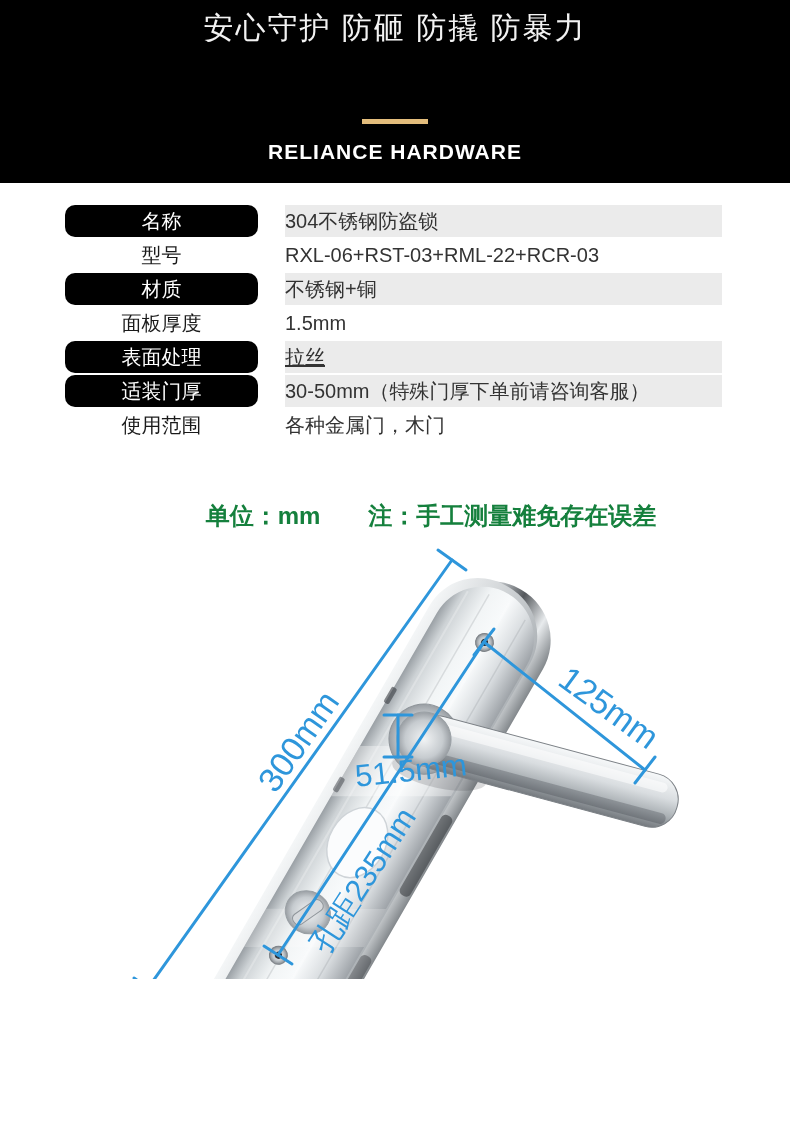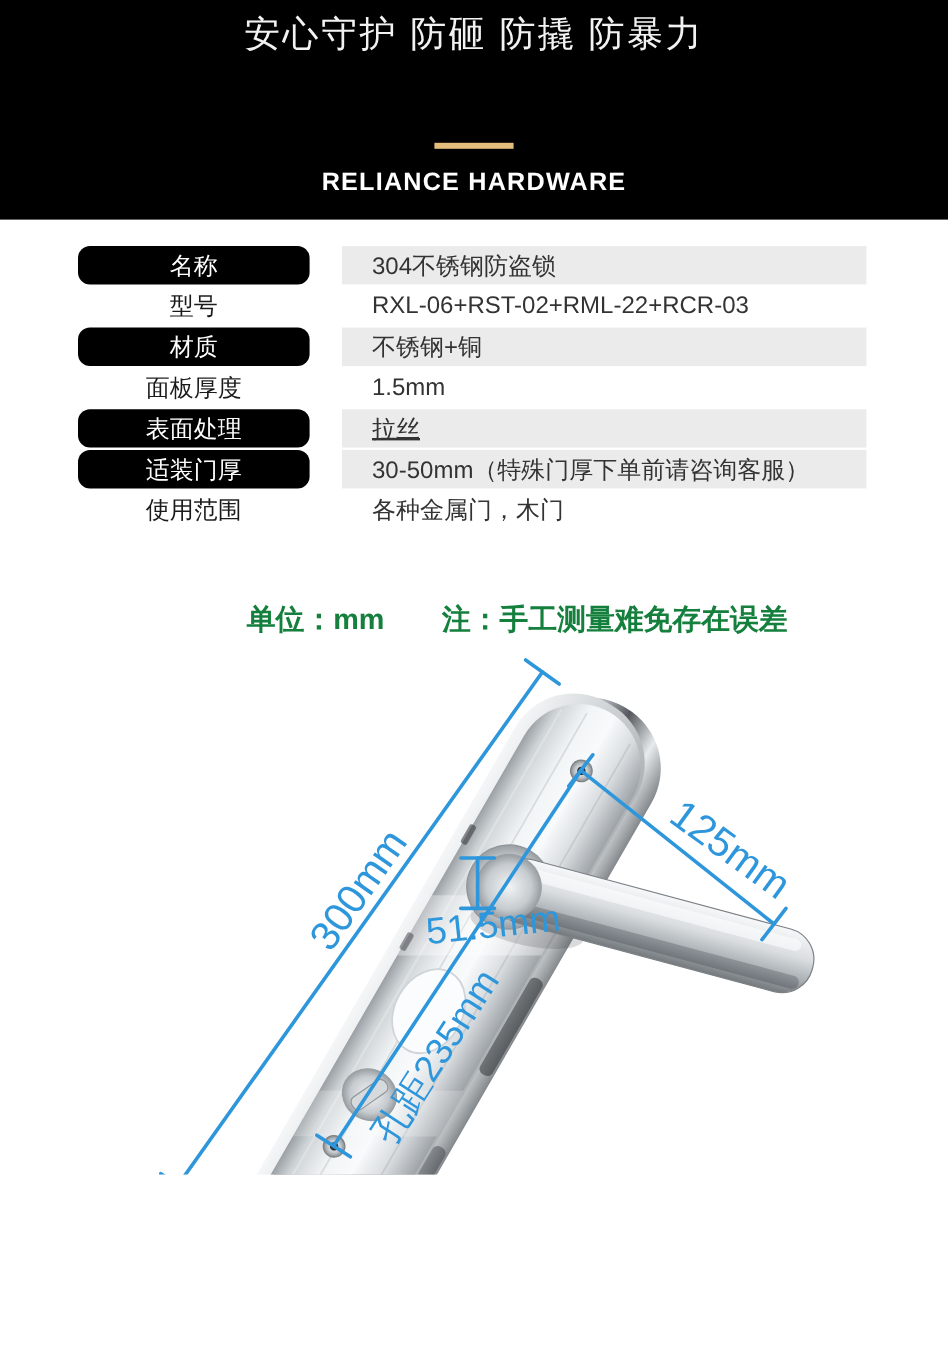--- a/index.html
+++ b/index.html
@@ -16,21 +16,21 @@
   .divider{position:absolute;left:362px;top:119px;width:66px;height:5px;background:#e3bd7c;}
   .subtitle{position:absolute;left:0;top:140px;width:100%;text-align:center;
     color:#fff;font-size:21px;font-weight:700;letter-spacing:1px;}
   
   .spec{position:absolute;left:65px;top:205px;width:657px;}
   .trow{display:flex;align-items:stretch;height:32px;margin-bottom:2px;}
   .tlabel{width:193px;display:flex;align-items:center;justify-content:center;
     font-size:20px;color:#1a1a1a;font-weight:500;flex:none;border-radius:10px;}
   .trow.dark .tlabel{background:#000;color:#fff;}
   .tgap{width:27px;flex:none;}
-  .tvalue{flex:1;display:flex;align-items:center;padding-left:25px;
+  .tvalue{flex:1;display:flex;align-items:center;
     font-size:20px;color:#333;}
   .trow.dark .tvalue{background:#ebebeb;}
   .tvalue.u{text-decoration:underline;}
   
   .note{position:absolute;left:0;top:500px;width:100%;display:flex;justify-content:center;
     gap:48px;color:#15803d;font-size:24px;font-weight:700;padding-left:36px;}
   
   .diagram{position:absolute;left:0;top:545px;width:790px;height:578px;}
   .dim-text{fill:#2e96db;}
   .dim-line{stroke:#2e96db;stroke-width:3;stroke-linecap:round;fill:none;}
@@ -48,21 +48,21 @@
 
   <div class="spec">
     <div class="trow dark">
       <div class="tlabel">名称</div>
       <div class="tgap"></div>
       <div class="tvalue">304不锈钢防盗锁</div>
     </div>
     <div class="trow">
       <div class="tlabel">型号</div>
       <div class="tgap"></div>
-      <div class="tvalue">RXL-06+RST-02+RML-22+RCR-03</div>
+      <div class="tvalue">RXL-06+RST-03+RML-22+RCR-03</div>
     </div>
     <div class="trow dark">
       <div class="tlabel">材质</div>
       <div class="tgap"></div>
       <div class="tvalue">不锈钢+铜</div>
     </div>
     <div class="trow">
       <div class="tlabel">面板厚度</div>
       <div class="tgap"></div>
       <div class="tvalue">1.5mm</div>

